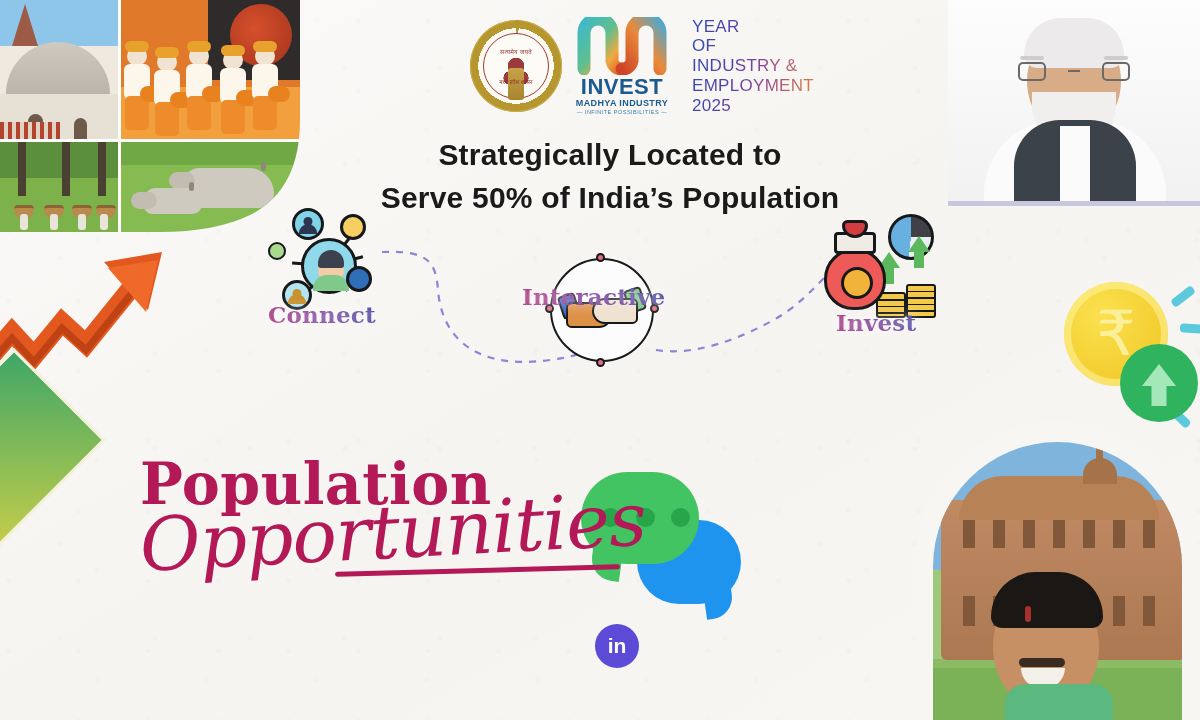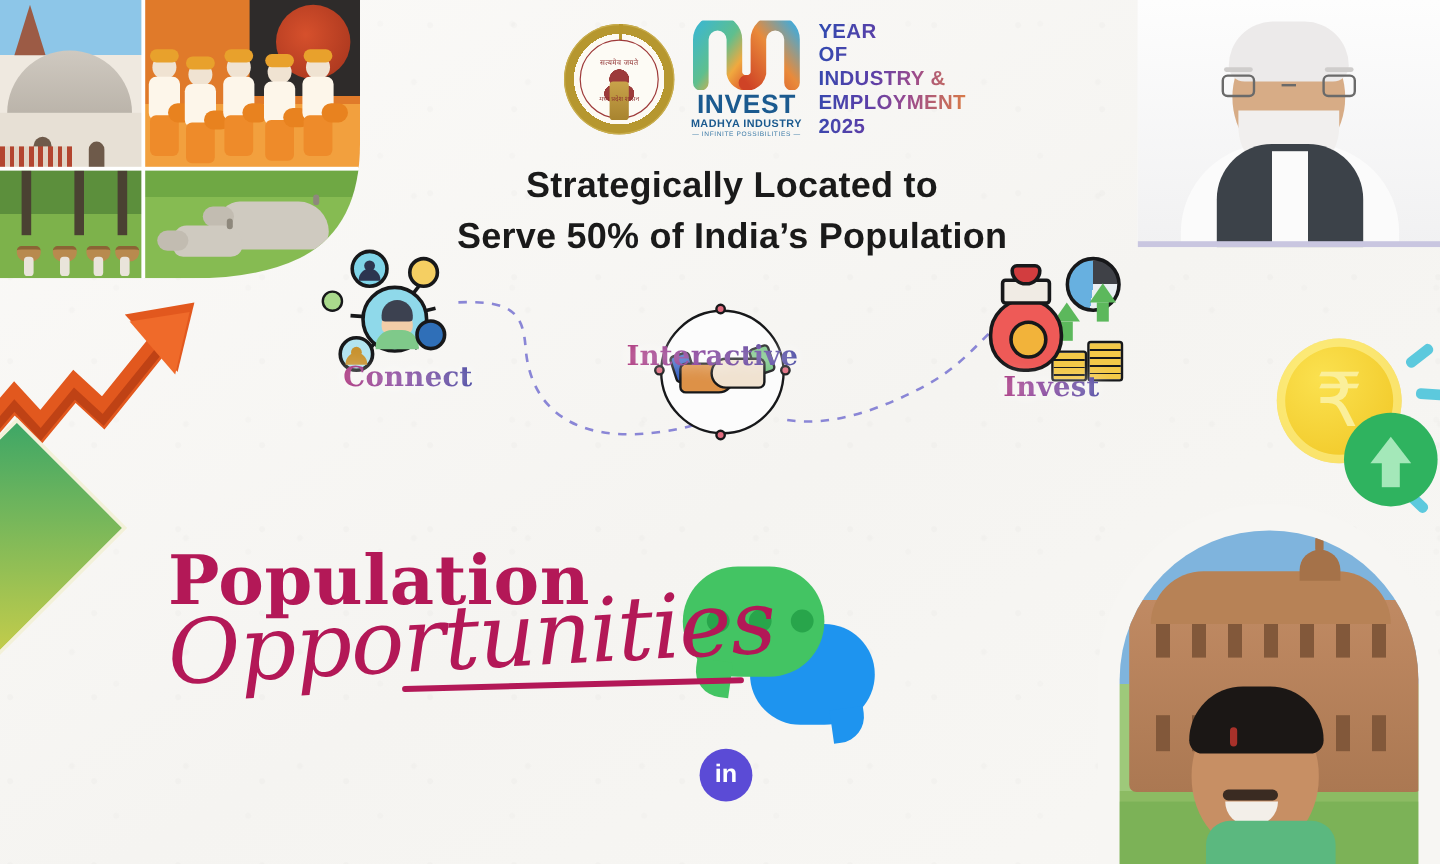--- a/index.html
+++ b/index.html
@@ -152,23 +152,23 @@
     background:linear-gradient(#c8a24a,#a8842f);border-radius:3px;}
   .emblem .txt-top{position:absolute;left:0;right:0;top:14px;text-align:center;font-size:6px;color:#8e2f2f;letter-spacing:.3px;}
   .emblem .txt-bot{position:absolute;left:0;right:0;bottom:12px;text-align:center;font-size:5.5px;color:#8e2f2f;}
 
   .invest-logo{position:relative;width:96px;height:98px;flex:none;}
   .inf-wrap{position:relative;width:92px;height:58px;margin:0 auto;}
   .inv-word{text-align:center;font-size:22px;font-weight:bold;color:#1b5a8f;letter-spacing:.5px;line-height:1;margin-top:1px;
     font-family:"Liberation Sans",sans-serif;}
   .inv-sub{text-align:center;font-size:9px;font-weight:bold;color:#1b5a8f;letter-spacing:.4px;line-height:1.25;}
   .inv-sub2{text-align:center;font-size:5.5px;color:#3d7ba8;letter-spacing:.5px;}
-  .year-text{font-size:17px;font-weight:bold;line-height:1.16;letter-spacing:.3px;
+  .year-text{font-size:17px;font-weight:normal;line-height:1.16;letter-spacing:.3px;
     background:linear-gradient(100deg,#2f4bb0 0%,#5b3fa8 38%,#9a4a8e 62%,#e0813f 100%);
-    -webkit-background-clip:text;background-clip:text;color:transparent;}
+    -webkit-background-clip:text;background-clip:text;color:transparent;margin-left:10px;}
 
   
   .headline{position:absolute;left:330px;top:134px;width:560px;z-index:6;text-align:center;
     font-size:30px;font-weight:bold;color:#1a1a1a;line-height:1.42;letter-spacing:.2px;}
 
   
   .flow{position:absolute;left:250px;top:200px;width:700px;height:200px;z-index:6;}
   .flow svg.path{position:absolute;left:0;top:0;width:700px;height:200px;overflow:visible;}
 
   .node{position:absolute;}
@@ -215,21 +215,21 @@
     background:conic-gradient(#3f4147 0 25%, #e9eef2 25% 52%, #67b0e0 52% 100%);}
 
   
   .bottom-block{position:absolute;left:140px;top:452px;width:520px;z-index:7;}
   .line-interactive{font-size:31px;color:#1b1b1b;letter-spacing:.2px;font-weight:normal;}
   .line-investment{font-family:"DejaVu Serif",serif;font-size:57px;font-weight:bold;color:#b31857;line-height:1.05;margin-top:2px;letter-spacing:.5px;}
   .line-opportunities{font-family:"DejaVu Serif",serif;font-style:italic;font-size:74px;color:#b31857;line-height:1.0;margin-top:-6px;letter-spacing:-1px;transform:rotate(-3deg);transform-origin:left center;}
   .script-underline{position:absolute;left:195px;top:116px;width:285px;height:5px;background:#b31857;border-radius:3px;transform:rotate(-1.5deg);}
 
   
-  .bubbles{position:absolute;left:563px;top:472px;width:180px;height:160px;z-index:6;text-decoration:underline;}
+  .bubbles{position:absolute;left:575px;top:472px;width:180px;height:160px;z-index:6;text-decoration:underline;}
   .bub-green{position:absolute;left:6px;top:0;width:118px;height:92px;border-radius:52px;background:#43c463;}
   .bub-green::after{content:"";position:absolute;left:10px;bottom:-16px;width:30px;height:30px;background:#43c463;
     border-radius:0 0 0 22px;transform:rotate(8deg);}
   .bub-green .dots{position:absolute;left:20px;top:36px;display:flex;gap:16px;}
   .bub-green .dots span{width:19px;height:19px;border-radius:50%;background:#28a54b;display:block;}
   .bub-blue{position:absolute;left:62px;top:48px;width:104px;height:84px;border-radius:46px;background:#1e94ef;z-index:-1;}
   .bub-blue::after{content:"";position:absolute;right:8px;bottom:-14px;width:28px;height:28px;background:#1e94ef;
     border-radius:0 0 22px 0;transform:rotate(-8deg);}
   .li-icon{position:absolute;left:20px;top:152px;width:44px;height:44px;border-radius:50%;background:#5b4bd6;
     color:#fff;font-weight:bold;font-size:21px;display:flex;align-items:center;justify-content:center;
@@ -401,21 +401,21 @@
             <span class="mini2"></span>
           </div>
         <div class="sat yel" style="left:72px;top:6px;width:26px;height:26px"></div>
         <div class="sat green" style="left:0;top:34px;width:18px;height:18px"></div>
         <div class="sat navy" style="left:78px;top:58px;width:26px;height:26px"></div>
         <div class="sat cyan" style="left:14px;top:72px;width:30px;height:30px;background:#b3e4f0">
           <span class="mini" style="background:#c8922f"></span>
             <span class="mini2" style="background:#c8922f"></span>
         </div>
       </div>
-      <div class="node-label" style="left:22px;top:98px">Connect</div>
+      <div class="node-label" style="left:4px;top:98px">Connect</div>
     </div>
 
     <div class="node">
       <div class="ic-collab">
         <div class="ring"></div>
         <div class="dot" style="left:46px;top:-5px"></div>
         <div class="dot" style="left:46px;bottom:-5px"></div>
         <div class="dot" style="left:-5px;top:46px"></div>
         <div class="dot" style="right:-5px;top:46px"></div>
         <div class="cuff-l"></div>

